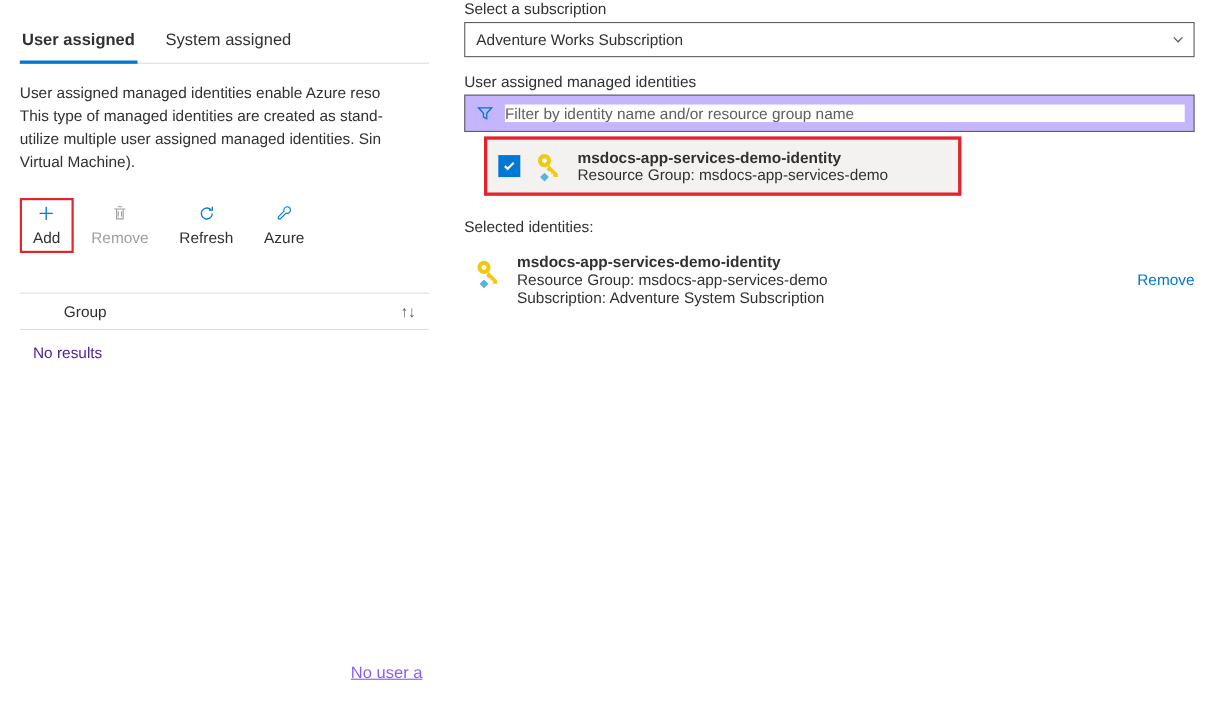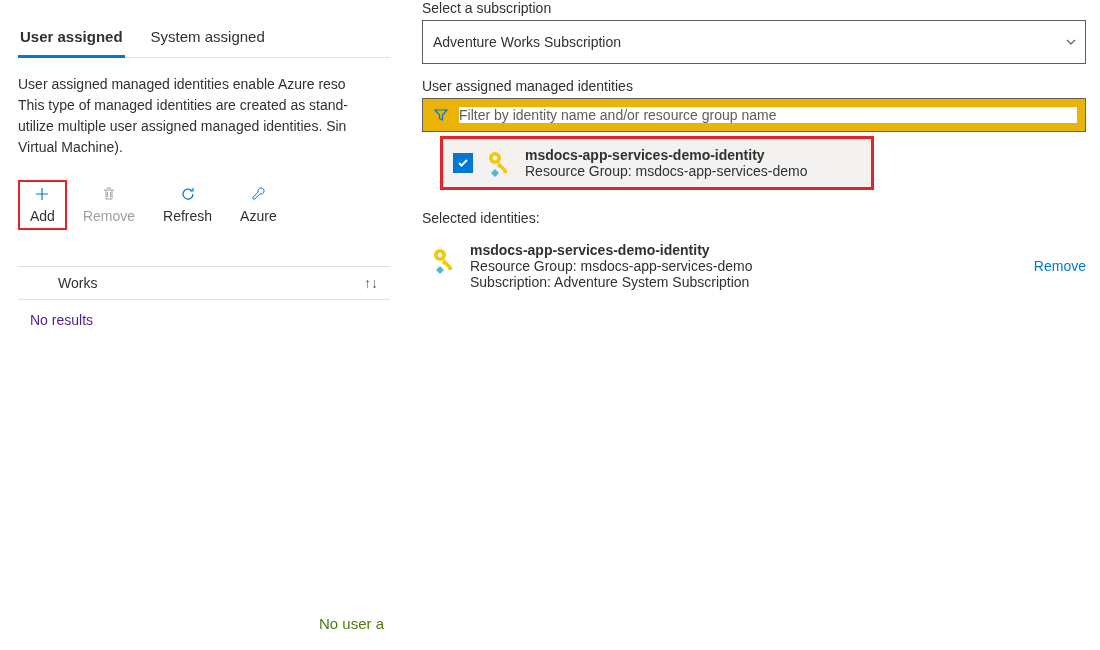--- a/index.html
+++ b/index.html
@@ -96,63 +96,64 @@
     .sort-icon {
       font-size: 14px;
       color: #605e5c;
     }
     .no-results {
       padding: 12px 12px;
       color: #4c1d95;
     }
     .no-user-text {
       position: absolute;
-      bottom: 18px;
+      bottom: 30px;
       right: 6px;
       font-size: 15px;
-      color: #4d7c0f;
+      color: #8b5cf6;
+      text-decoration: underline;
     }
     
     .flyout {
       flex: 1;
       padding: 0 14px 0 32px;
       background: #fff;
       position: relative;
     }
     .field-label {
       font-size: 14px;
       color: #323130;
       margin-bottom: 4px;
     }
     .select-box {
       display: flex;
       align-items: center;
       justify-content: space-between;
       width: 100%;
-      height: 44px;
+      height: 32px;
       border: 1px solid #605e5c;
       padding: 0 8px 0 10px;
       margin-bottom: 14px;
       font-size: 14px;
       cursor: pointer;
       background: #fff;
     }
     .chevron {
       width: 12px;
       height: 12px;
       display: inline-flex;
     }
     .filter-box {
       display: flex;
       align-items: center;
       width: 100%;
       height: 34px;
       border: 1px solid #605e5c;
       padding: 0 8px 0 10px;
-      background: #eab308;
+      background: #c4b5fd;
     }
     .filter-box input {
       flex: 1;
       border: none;
       outline: none;
       font-family: inherit;
       font-size: 14px;
       margin-left: 10px;
     }
     .filter-box input::placeholder {
@@ -260,21 +261,21 @@
       <span class="icon">
         <svg viewBox="0 0 16 16">
             <path d="M11 2a3 3 0 0 0-2.8 4L3 11.2V13h1.8L10 7.8A3 3 0 1 0 11 2z" stroke="#0078d4" stroke-width="1" fill="none"></path>
           </svg>
       </span>
       <span>Azure</span>
     </button>
   </div>
 
   <div class="table-header">
-    <span>Works</span>
+    <span>Group</span>
     <span class="sort-icon">↑↓</span>
   </div>
   <div class="no-results">No results</div>
 
   <div class="no-user-text">No user a</div>
 </div>
 
 <div class="flyout">
 
   <div class="field-label">Select a subscription</div>

